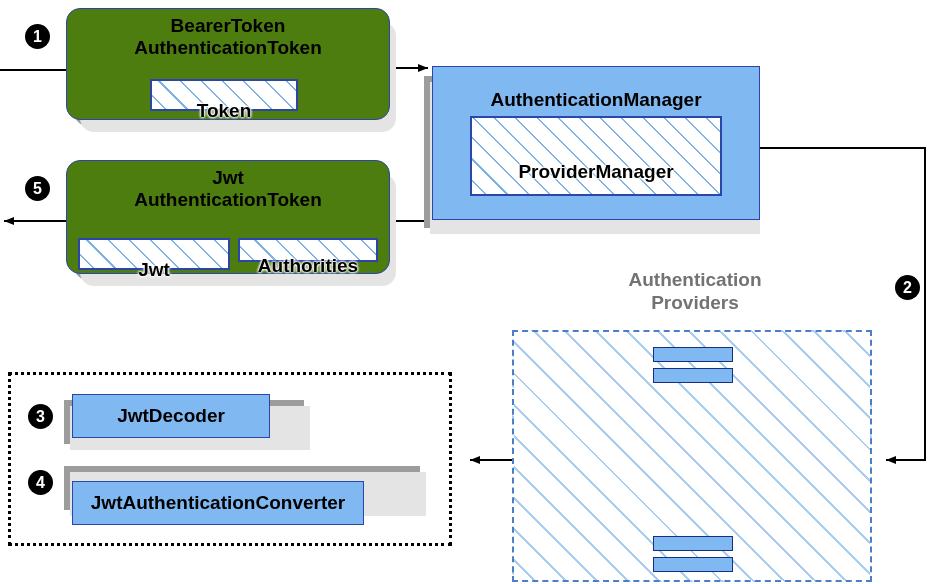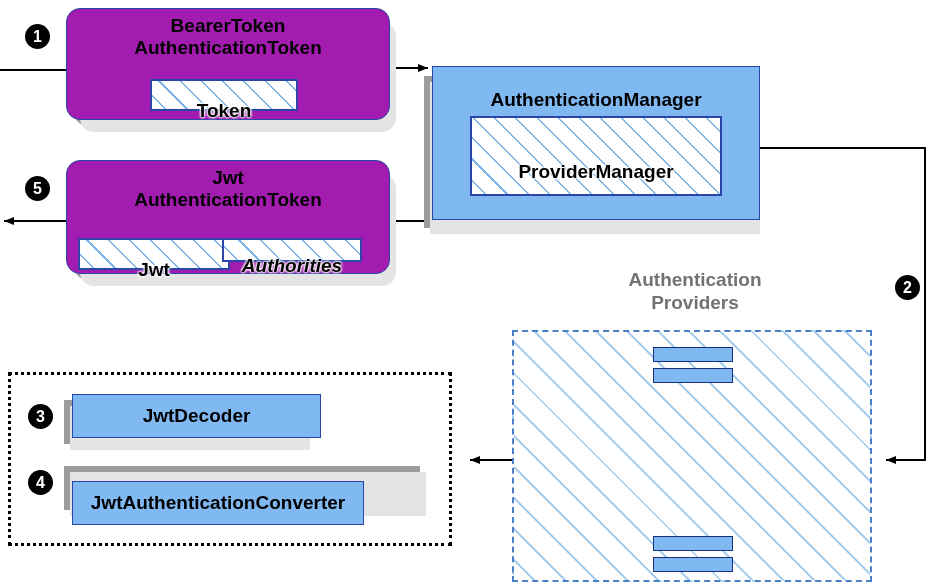--- a/index.html
+++ b/index.html
@@ -13,21 +13,21 @@
   
   #wires{position:absolute;left:0;top:0;width:932px;height:584px;z-index:1;pointer-events:none;}
 
   
   .shadow-dark{position:absolute;background:#9c9c9c;z-index:2;}
   .shadow-light{position:absolute;background:#e4e4e4;z-index:2;}
 
   
   .rbox{
     position:absolute;z-index:4;box-sizing:border-box;
-    background:#a21caf;border:1.5px solid #2b46a8;border-radius:14px;
+    background:#4d7c0f;border:1.5px solid #2b46a8;border-radius:14px;
     display:flex;flex-direction:column;align-items:center;
   }
   .rbox .title{
     font-weight:bold;font-size:19px;line-height:22px;text-align:center;
     width:100%;white-space:pre-line;color:#000;
   }
 
   
   .sbox{
     position:absolute;z-index:4;box-sizing:border-box;
@@ -149,21 +149,21 @@
 
   <div class="shadow-dark" style="left:74px;top:168px;width:316px;height:112px;border-radius:14px;"></div>
   <div class="shadow-light" style="left:80px;top:174px;width:316px;height:112px;border-radius:14px;"></div>
   <div class="rbox" style="left:66px;top:160px;width:324px;height:114px;padding-top:6px;">
     <div class="title">Jwt
 AuthenticationToken</div>
   </div>
   <div class="slot" style="left:78px;top:238px;width:152px;height:32px;">
     <span>Jwt</span>
   </div>
-  <div class="slot" style="left:222px;top:238px;width:140px;height:24px;font-style:italic;">
+  <div class="slot" style="left:238px;top:238px;width:140px;height:24px;">
     <span>Authorities</span>
   </div>
 
   <div class="caption" style="left:570px;top:268px;width:250px;">Authentication
 Providers</div>
 
   <div class="hatch-region" style="left:512px;top:330px;width:360px;height:252px;"></div>
 
   <div class="minibar" style="left:653px;top:347px;width:80px;height:15px;"></div>
   <div class="minibar" style="left:653px;top:368px;width:80px;height:15px;"></div>
@@ -171,21 +171,21 @@
   <div class="minibar" style="left:653px;top:536px;width:80px;height:15px;"></div>
   <div class="minibar" style="left:653px;top:557px;width:80px;height:15px;"></div>
 
   <div class="shadow-dark" style="left:517px;top:440px;width:338px;height:46px;"></div>
   <div class="shadow-light" style="left:523px;top:446px;width:338px;height:46px;"></div>
 
   <div class="dotted-region" style="left:8px;top:372px;width:444px;height:174px;"></div>
 
   <div class="shadow-dark" style="left:64px;top:400px;width:240px;height:44px;"></div>
   <div class="shadow-light" style="left:70px;top:406px;width:240px;height:44px;"></div>
-  <div class="sbox" style="left:72px;top:394px;width:249px;height:44px;">
+  <div class="sbox" style="left:72px;top:394px;width:198px;height:44px;">
     <span>JwtDecoder</span>
   </div>
 
   <div class="shadow-dark" style="left:64px;top:466px;width:356px;height:44px;"></div>
   <div class="shadow-light" style="left:70px;top:472px;width:356px;height:44px;"></div>
   <div class="sbox" style="left:72px;top:460px;width:292px;height:44px;margin-top:21px;">
     <span>JwtAuthenticationConverter</span>
   </div>
 
   <div class="badge" style="left:25px;top:24px;">

